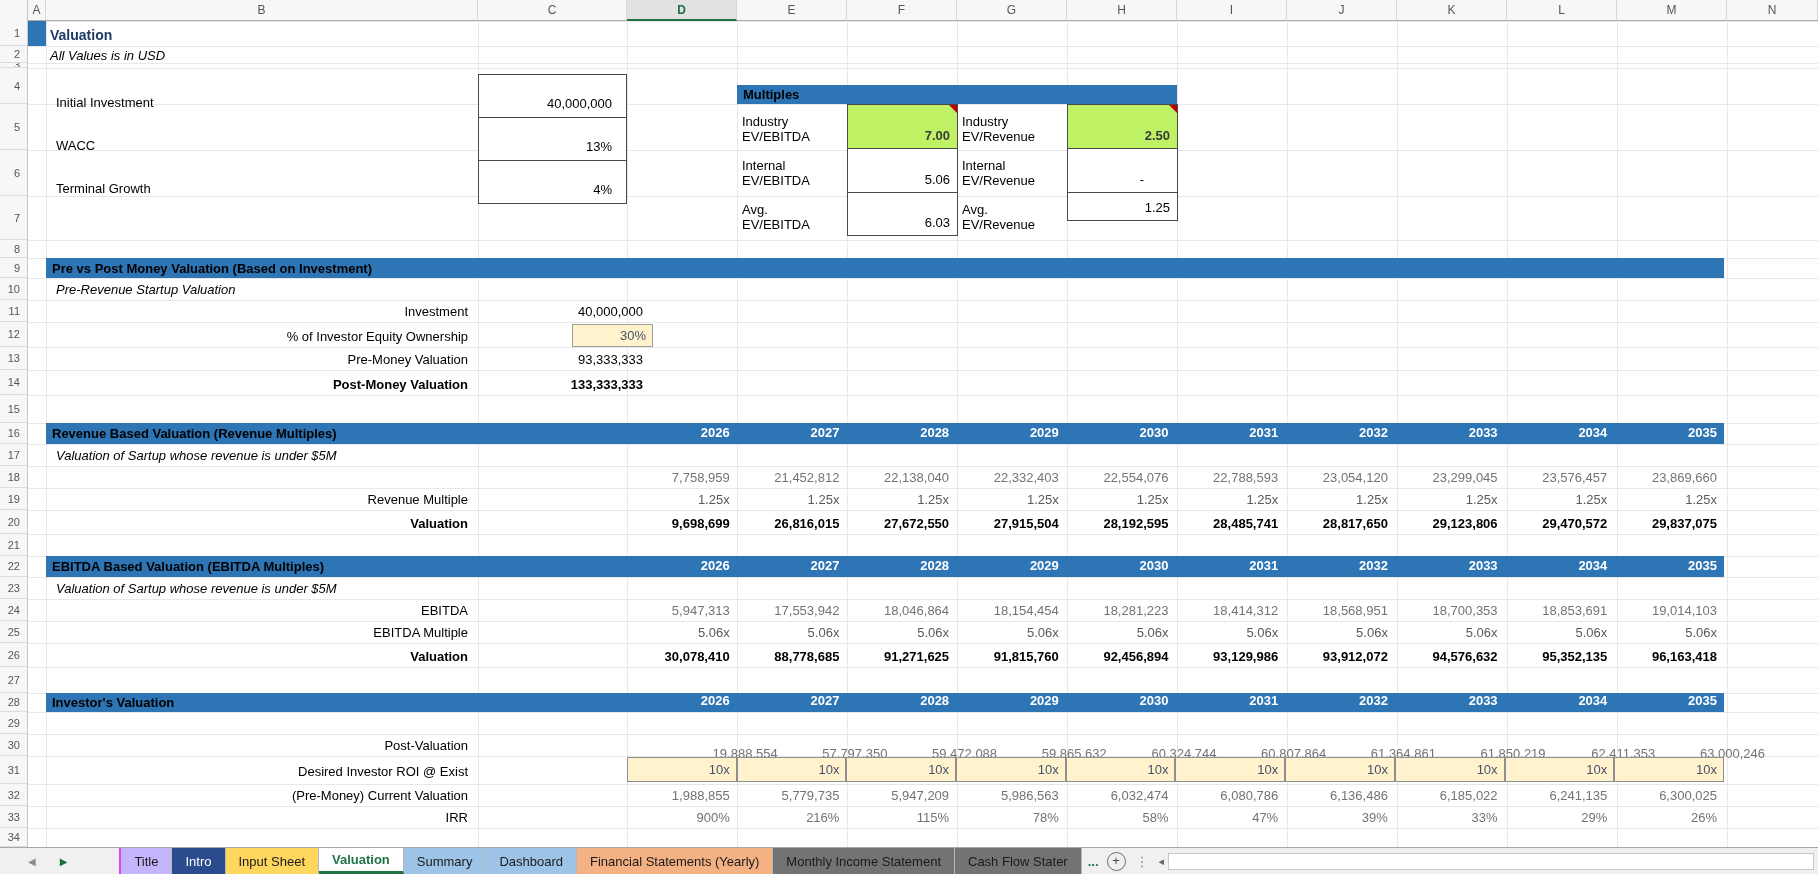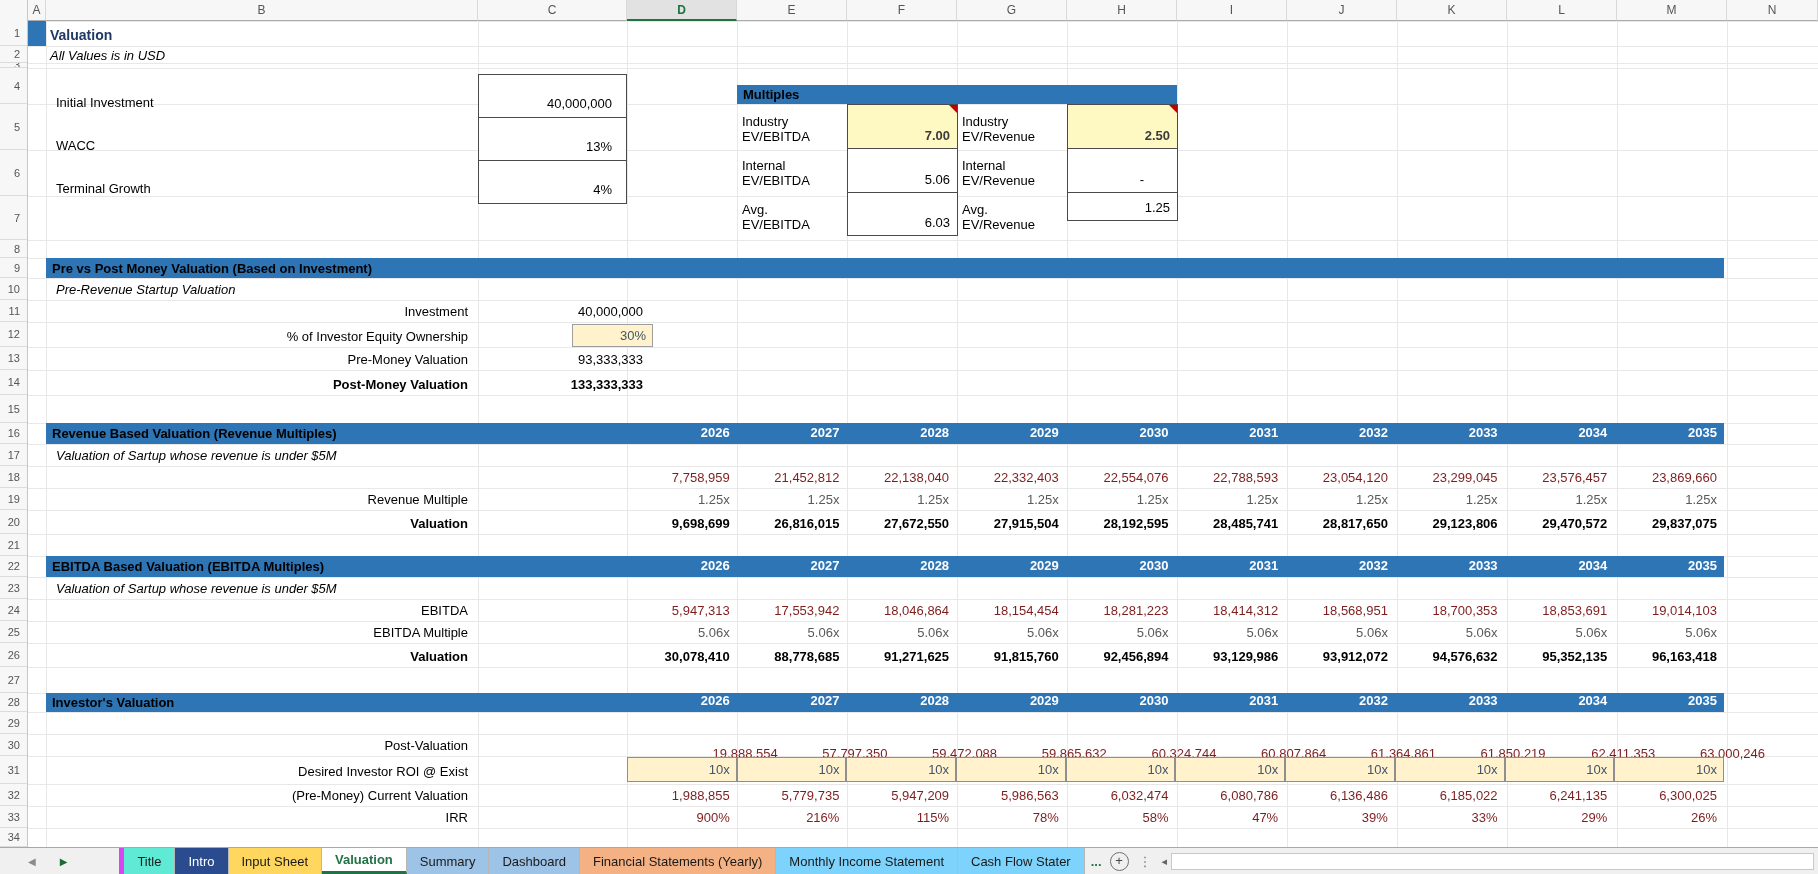--- a/index.html
+++ b/index.html
@@ -39,54 +39,54 @@
         background:#fff;box-sizing:border-box;z-index:4;}
   .cbox .cell{height:43px;border-bottom:1px solid #4A4A4A;box-sizing:border-box;
         display:flex;align-items:flex-end;justify-content:flex-end;padding:0 14px 6px 0;}
   .cbox .cell:last-child{border-bottom:none;height:42px;}
   .ilabel{position:absolute;left:56px;width:300px;height:43px;display:flex;align-items:flex-end;
           padding-bottom:7px;box-sizing:border-box;}
   .mlab{position:absolute;width:102px;height:44px;display:flex;flex-direction:column;
         justify-content:flex-end;padding-bottom:4px;line-height:15px;box-sizing:border-box;}
   .mbox{position:absolute;width:111px;height:45px;border:1px solid #4A4A4A;background:#fff;
         display:flex;align-items:flex-end;justify-content:flex-end;padding:0 7px 5px 0;box-sizing:border-box;z-index:4;}
-  .mbox.tan{background:#fef9c3;}
+  .mbox.tan{background:#bef264;}
   .mbox .dash{padding-right:26px;}
   .vbold{font-weight:bold;color:#3B3B3B;}
   .tri{position:absolute;top:0;right:0;width:0;height:0;
        border-top:8px solid #C00000;border-left:8px solid transparent;}
   .pval{position:absolute;left:538px;width:110px;text-align:right;padding-right:5px;box-sizing:border-box;
         display:flex;align-items:flex-end;justify-content:flex-end;padding-bottom:3px;}
   .inbox{position:absolute;left:572px;top:324px;width:81px;height:23px;background:#FFF2CC;
          border:1px solid #9E9E9E;box-sizing:border-box;display:flex;align-items:center;
          justify-content:flex-end;padding-right:6px;color:#44546A;z-index:4;}
   .vgrid{position:absolute;left:627px;width:1097px;display:grid;grid-template-columns:repeat(10,1fr);z-index:4;}
   .vgrid > div{text-align:right;padding:0 7px 3px 0;align-self:end;box-sizing:border-box;}
   .vgrid > .yr{color:#fff;font-weight:bold;padding-bottom:4px;}
-  .vgrid > .num{color:#7f1d1d;}
+  .vgrid > .num{color:#737373;}
   .vgrid > .numb{color:#000;font-weight:bold;}
   .vgrid > .gray{color:#595959;}
   .vgrid > .tanc{height:100%;border:1px solid #8F8F8F;background:#FFF2CC;color:#44546A;
         display:flex;align-items:center;justify-content:flex-end;padding:0 6px 0 0;align-self:stretch;}
   
   #tabbar{position:absolute;top:847px;left:0;width:1818px;height:27px;background:#F0F0F0;
           border-top:1px solid #A8A8A8;box-sizing:border-box;display:flex;align-items:stretch;z-index:7;}
   .navzone{display:flex;align-items:center;padding-left:28px;}
   .navbtn{font-size:10px;color:#8A8A8A;margin-right:24px;}
   .navbtn.dark{color:#1E6B38;}
   .tabs{display:flex;align-items:stretch;margin-left:28px;}
   .tab{display:flex;align-items:center;padding:0 13px;border-right:1px solid #B7B7B7;
        color:#1a1a1a;white-space:nowrap;box-sizing:border-box;}
-  .t-plain{background:#5eead4;border-left:5px solid #d946ef;}
+  .t-plain{background:#c4b5fd;border-left:2px solid #d946ef;}
   .t-darkblue{background:#2A4B8D;color:#fff;}
   .t-yellow{background:#FFD75E;}
   .t-active{background:#FFFFFF;color:#217346;font-weight:bold;border-bottom:3px solid #217346;}
   .t-lightblue{background:#9DC3E6;}
   .t-orange{background:#F4B183;}
-  .t-peach{background:#7dd3fc;}
+  .t-peach{background:#737373;}
   .ellipsis{display:flex;align-items:center;color:#217346;font-weight:bold;margin:0 8px 0 6px;}
   .addsheet{width:17px;height:17px;border:1px solid #707070;border-radius:50%;color:#444;
        font-size:13px;line-height:15px;text-align:center;align-self:center;}
   .dots{display:flex;align-items:center;color:#777;margin:0 10px;}
   .hscroll{flex:1;display:flex;align-items:center;margin-right:4px;}
   .scrollarrow{color:#666;font-size:11px;margin-right:4px;}
   .scrolltrack{flex:1;height:17px;background:#FFFFFF;border:1px solid #C8C8C8;box-sizing:border-box;}
 </style>
 </head>
 <body>

